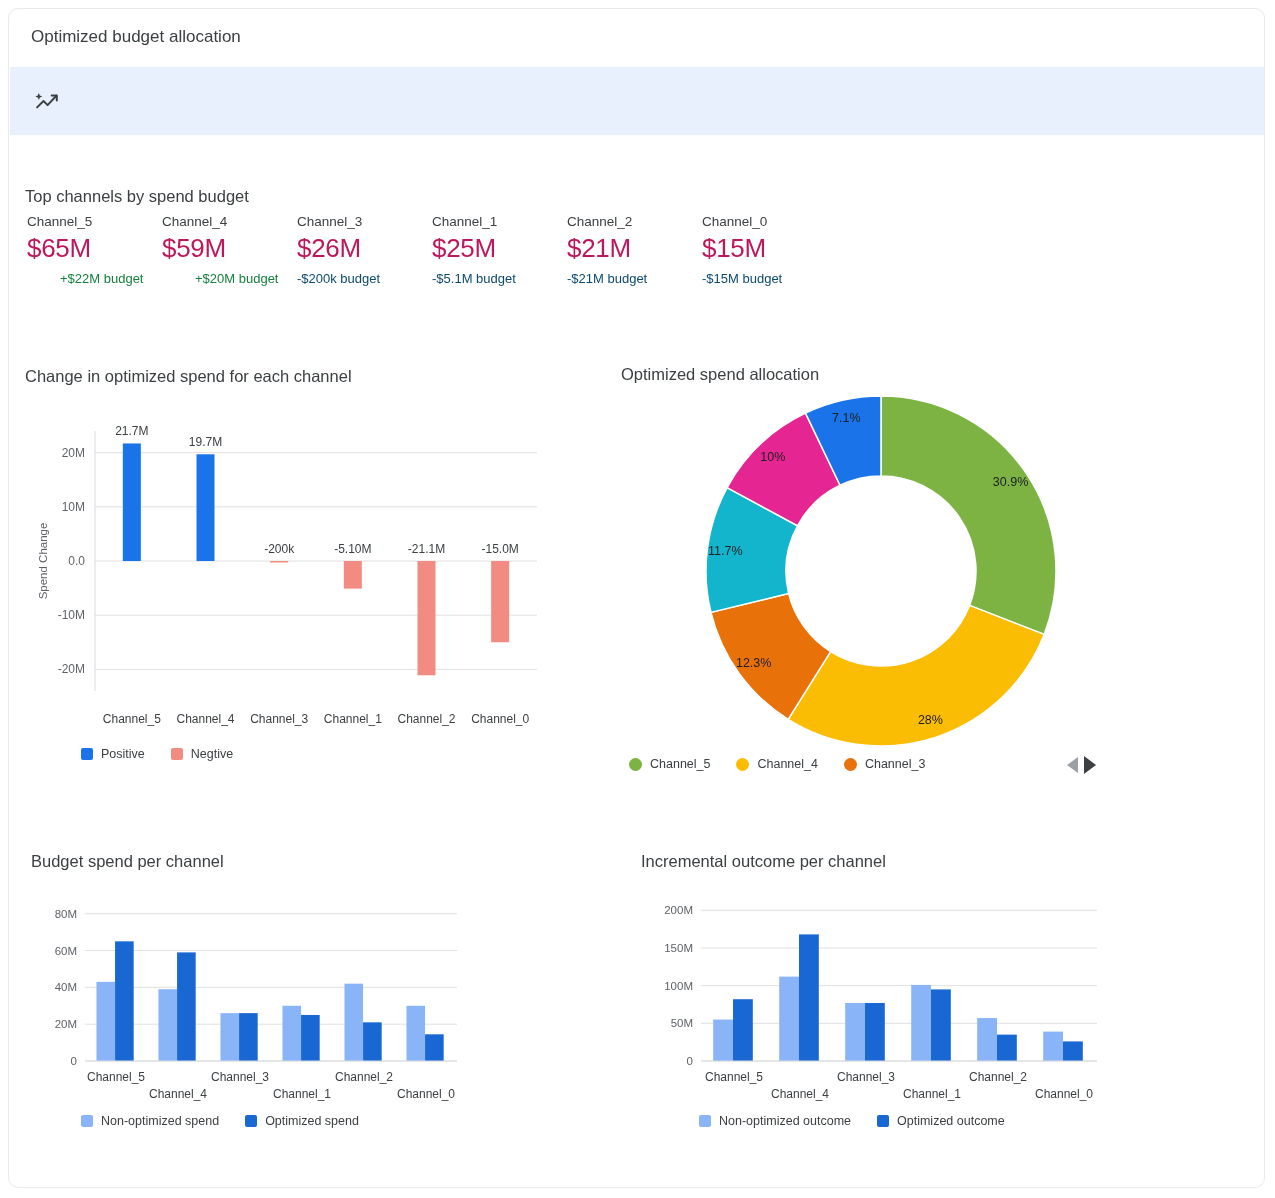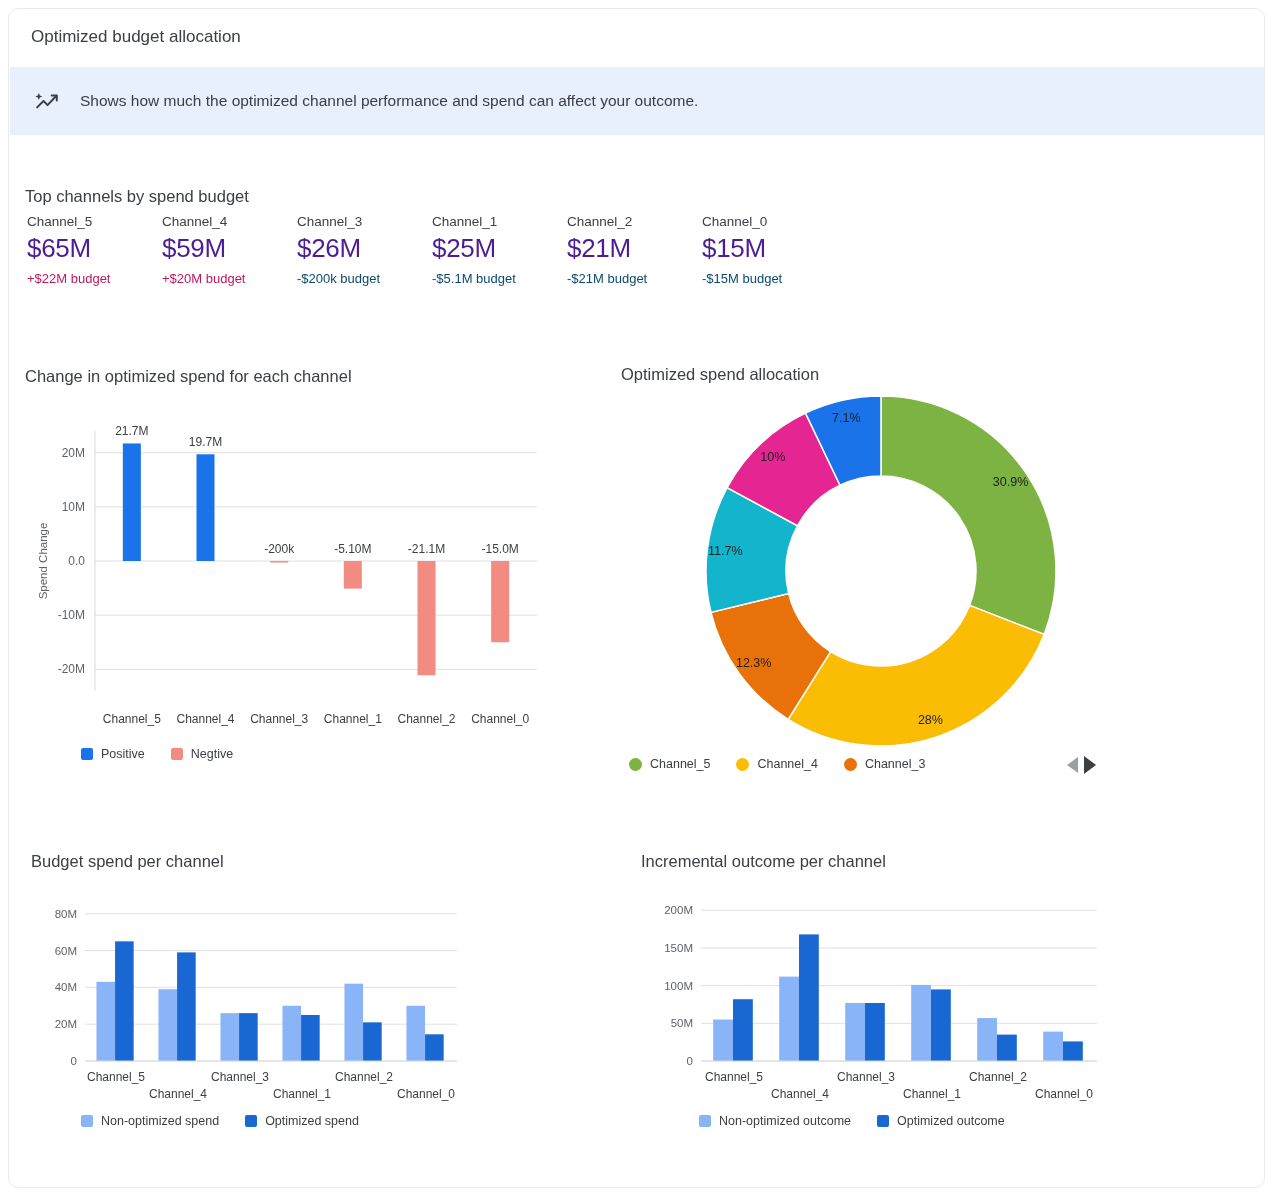--- a/index.html
+++ b/index.html
@@ -71,29 +71,29 @@
   }
   .kpi {
     width: 135px;
   }
   .kpi .name {
     font-size: 13.5px;
     color: #3c4043;
   }
   .kpi .value {
     font-size: 26px;
-    color: #4c1d95;
+    color: #be185d;
     margin-top: 4px;
     letter-spacing: -0.3px;
   }
   .kpi .delta {
     font-size: 13px;
     margin-top: 7px;
   }
-  .delta.pos { color: #be185d; }
+  .delta.pos { color: #15803d; margin-left: 33px; }
   .delta.neg { color: #0c4a6e; }
 
   
   .chart-block { position: absolute; }
   svg text { font-family: "Liberation Sans", sans-serif; }
 
   .legend {
     position: absolute;
     display: flex;
     align-items: center;
@@ -132,21 +132,20 @@
   <div class="card-title">Optimized budget allocation</div>
 
   <div class="info-banner">
     <div class="info-icon">
       <svg width="28" height="28" viewBox="0 0 24 24">
         <path d="M3.5 17.5 L9 12 L12.5 15.5 L20 7.5" stroke="#3c4043" stroke-width="1.7" fill="none" stroke-linecap="round" stroke-linejoin="round"></path>
         <path d="M16 7.2 L20.4 7.2 L20.4 11.6" stroke="#3c4043" stroke-width="1.7" fill="none" stroke-linecap="round" stroke-linejoin="round"></path>
         <path d="M5 5.2 l0.9 2.1 2.1 0.9 -2.1 0.9 -0.9 2.1 -0.9 -2.1 -2.1 -0.9 2.1 -0.9z" fill="#3c4043"></path>
       </svg>
     </div>
-    <div class="info-text">Shows how much the optimized channel performance and spend can affect your outcome.</div>
   </div>
 
   <div class="section-title" id="top-channels-title">Top channels by spend budget</div>
 
   <div class="kpi-row">
     <div class="kpi">
       <div class="name">Channel_5</div>
       <div class="value">$65M</div>
       <div class="delta pos">+$22M budget</div>
     </div>

